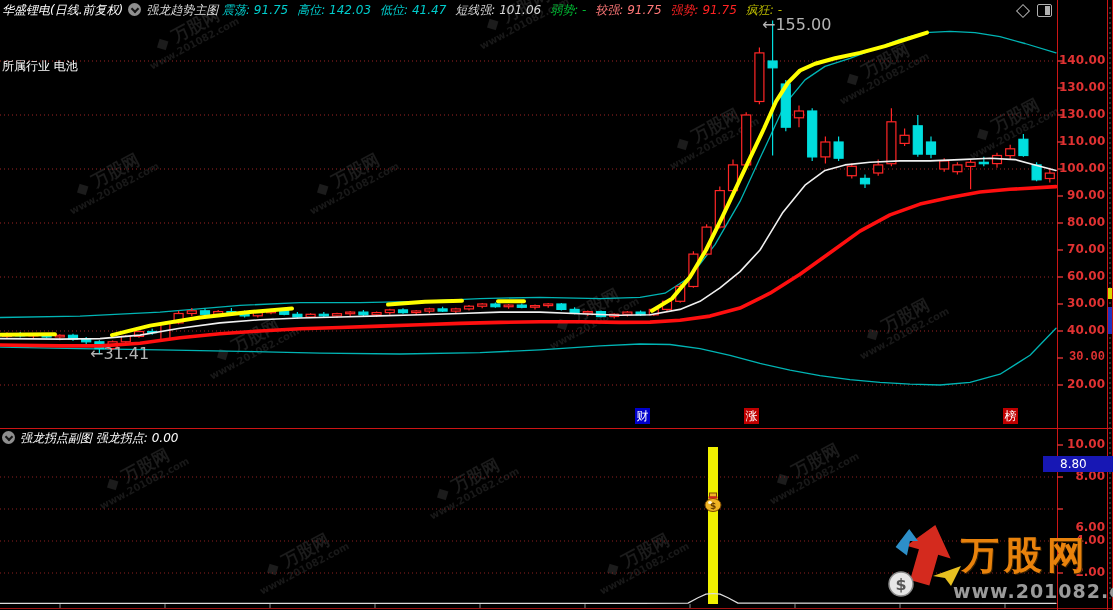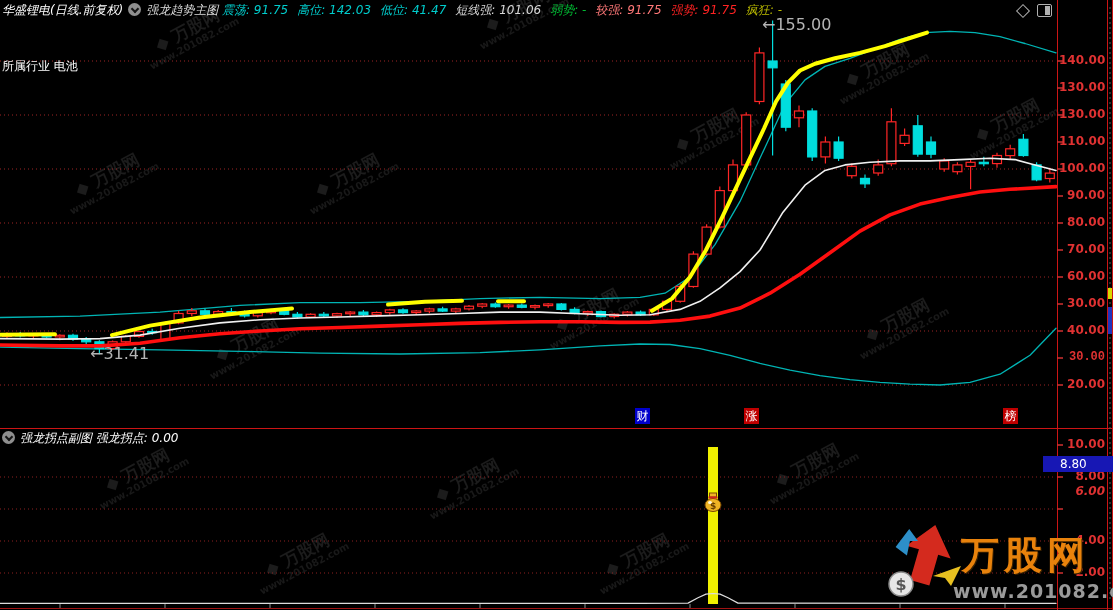--- a/index.html
+++ b/index.html
@@ -484,21 +484,21 @@
       <div class="axlab" style="top: 242px; color: rgb(224, 50, 50);">70.00</div>
       <div class="axlab" style="top: 269px; color: rgb(224, 50, 50);">60.00</div>
       <div class="axlab" style="top: 296px; color: rgb(224, 50, 50);">30.00</div>
       <div class="axlab" style="top: 323px; color: rgb(224, 50, 50);">40.00</div>
       <div class="axlab" style="top: 350px; color: rgb(224, 50, 50); font-family: Liberation Mono, monospace;">30.00</div>
       <div class="axlab" style="top: 377px; color: rgb(224, 50, 50);">20.00</div>
     </div>
   <div id="subAxis">
       <div class="axlab" style="top: 437px; color: rgb(224, 50, 50);">10.00</div>
       <div class="axlab" style="top: 469px; color: rgb(224, 50, 50);">8.00</div>
-      <div class="axlab" style="top: 484px; color: rgb(224, 50, 50); font-style: italic;">6.00</div>
+      <div class="axlab" style="top: 520px; color: rgb(224, 50, 50);">6.00</div>
       <div class="axlab" style="top: 533px; color: rgb(224, 50, 50); text-align: right;">4.00</div>
       <div class="axlab" style="top: 565px; color: rgb(224, 50, 50);">2.00</div>
     </div>
 
   <div id="subMarker">
     <span>8.80</span>
   </div>
 
   <div id="logo">
     <svg width="92" height="90">

